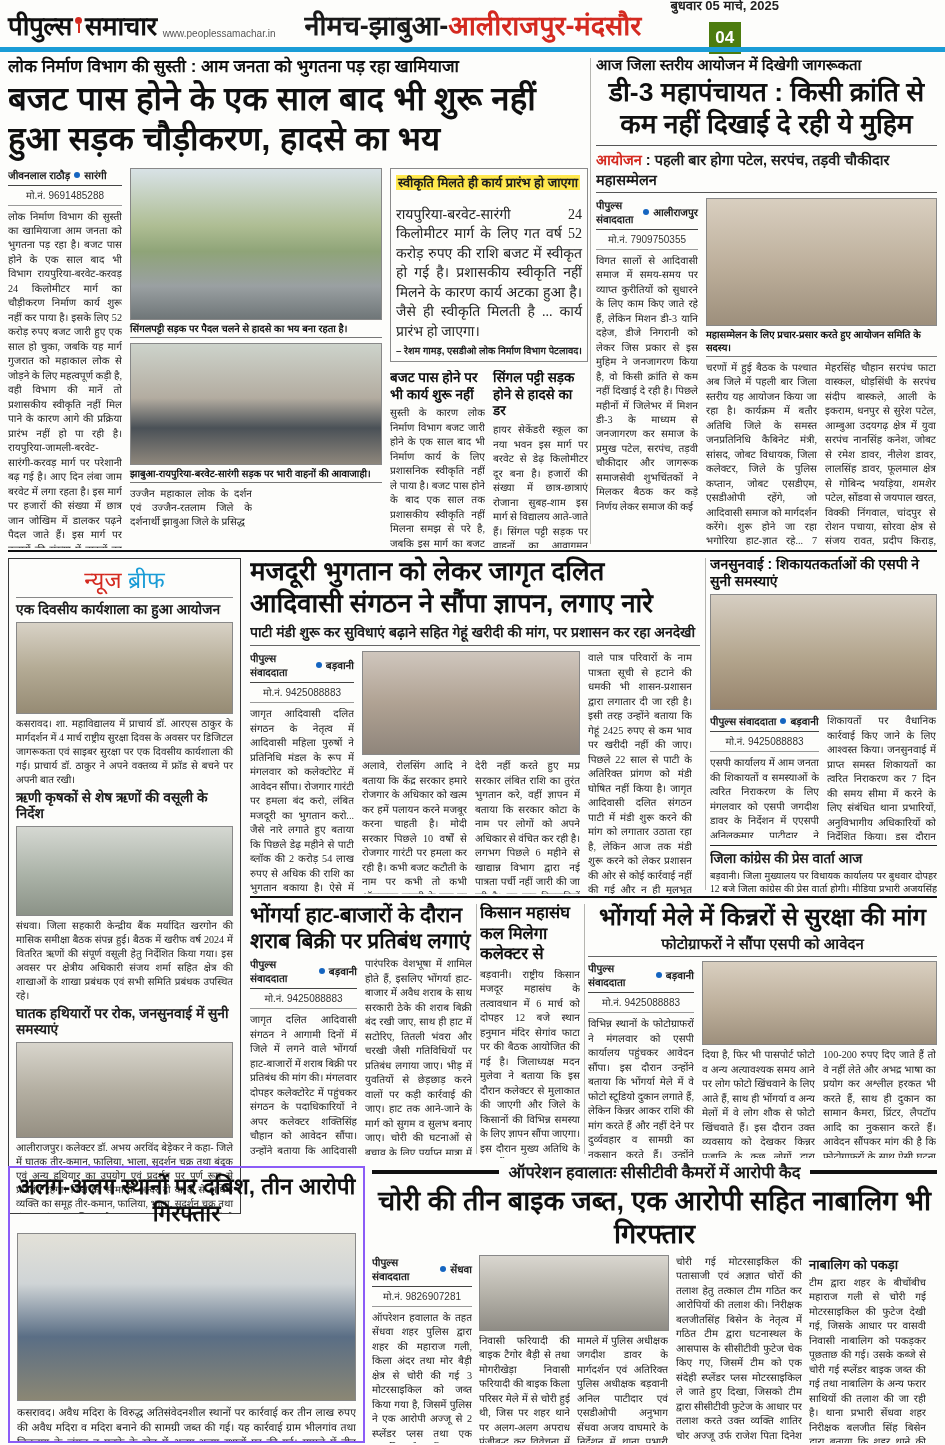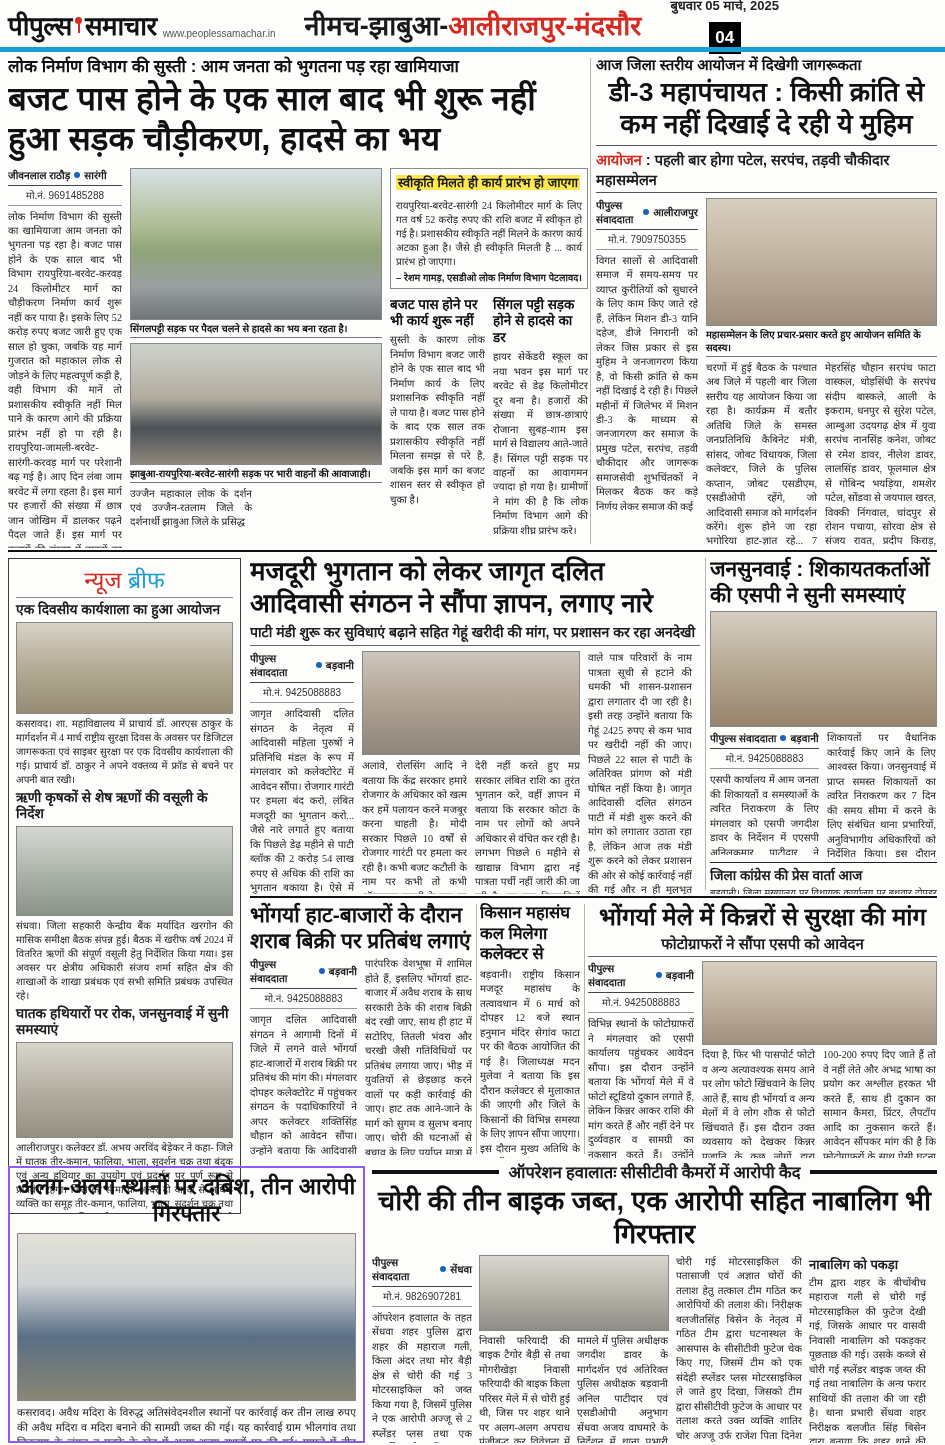--- a/index.html
+++ b/index.html
@@ -15,21 +15,21 @@
   .logo-block { display:flex; align-items:flex-end; gap:6px; }
   .logo { font-family:"Liberation Sans",sans-serif; font-weight:800; font-size:26px; color:#111; letter-spacing:-0.5px; display:flex; align-items:center; }
   .logo-pin { display:inline-block; width:7px; height:16px; margin:0 3px; position:relative; }
   .logo-pin:before { content:""; position:absolute; left:0; top:0; width:7px; height:7px; border-radius:50%; background:#d42a20; }
   .logo-pin:after { content:""; position:absolute; left:3px; top:7px; width:2px; height:9px; background:#d42a20; }
   .website { font-family:"Liberation Sans",sans-serif; font-size:10px; color:#555; padding-bottom:4px; }
   .edition { font-family:"Liberation Sans",sans-serif; font-weight:800; font-size:27px; }
   .edition .blk { color:#191919; } .edition .red { color:#d42a20; }
   .date-block { display:flex; align-items:center; gap:8px;flex-direction:column; }
   .issue-date { font-family:"Liberation Sans",sans-serif; font-weight:700; font-size:13px; color:#222; }
-  .page-box { width:32px; height:32px; background:#000000; color:#fff; display:flex; align-items:center; justify-content:center;
+  .page-box { width:32px; height:32px; background:#4d7c0f; color:#fff; display:flex; align-items:center; justify-content:center;
     font-family:"Liberation Sans",sans-serif; font-weight:700; font-size:17px; }
   .blue-rule { position:absolute; left:0; top:47px; width:945px; height:5px; background:#1a9cd6; }
 
   .content { position:absolute; left:0; top:52px; width:945px; height:1393px; }
 
   
   .kicker { font-family:"Liberation Sans",sans-serif; font-weight:700; color:#111; }
   .headline { font-family:"Liberation Sans",sans-serif; font-weight:800; color:#101010; line-height:1.22; }
   .bodytxt { font-size:10.2px; line-height:1.42; text-align:justify; color:#242424; overflow:hidden; }
   .byline { font-family:"Liberation Sans",sans-serif; font-weight:700; font-size:10.3px; color:#1d1d1d;
@@ -60,21 +60,21 @@
   
   #lead-left { position:absolute; left:8px; top:2px; width:580px; height:494px; overflow:hidden; }
   #lead-left .kicker { font-size:17px; margin-bottom:2px; }
   #lead-left .headline { font-size:33px; }
   #lead-left .cols { margin-top:8px; }
   .ll-col1 { width:114px; flex:0 0 auto; }
   .ll-mid  { width:252px; flex:0 0 auto; }
   .ll-right{ width:198px; flex:0 0 auto; }
   .quote-box { border:1px solid #8a8a8a; padding:4px 5px; margin-bottom:6px; }
   .quote-title { font-family:"Liberation Sans",sans-serif; font-weight:800; font-size:12.8px; background:#ffe84d; display:inline; padding:0 2px; }
-  .quote-body { font-size:10px; line-height:1.4; text-align:justify; margin-top:8px; color:#242424; }
+  .quote-body { font-size:14px; line-height:1.4; text-align:justify; margin-top:14px; color:#242424; }
   .quote-attr { font-size:9.6px; font-weight:700; text-align:right; margin-top:2px; font-family:"Liberation Sans",sans-serif; }
   .ll-tail { display:flex; gap:8px; margin-top:4px; }
   .ll-tail .bodytxt { width:122px; }
 
   
   #lead-right { position:absolute; left:596px; top:2px; width:341px; height:494px; overflow:hidden; }
   #lead-right .kicker { font-size:15px; text-align:left; margin-bottom:2px; }
   #lead-right .headline { font-size:26.5px; text-align:center; }
   .label-row { border-top:1px solid #555; border-bottom:1px solid #555; padding:3px 0; margin:4px 0 5px 0;
     font-family:"Liberation Sans",sans-serif; font-weight:800; font-size:14.5px; }
@@ -95,21 +95,21 @@
   #majdoori { position:absolute; left:250px; top:504px; width:450px; height:338px; overflow:hidden; }
   #majdoori .headline { font-size:26px; }
   .mj-sub { font-family:"Liberation Sans",sans-serif; font-weight:800; font-size:14px; border-bottom:1px solid #666; padding:3px 0 4px 0; margin-bottom:5px; }
   .mj-col { width:104px; flex:0 0 auto; }
   .mj-mid { width:218px; flex:0 0 auto; }
   .mj-2cols { display:flex; gap:8px; margin-top:4px; }
   .mj-2cols .bodytxt { width:105px; }
 
   
   #jansunwai { position:absolute; left:710px; top:504px; width:227px; height:338px; overflow:hidden; }
-  #jansunwai .headline { font-size:21px; }
+  #jansunwai .headline { font-size:14px; }
   .js-cols { display:flex; gap:8px; margin-top:4px; }
   .js-cols > div { width:109px; }
   .congress-head { font-family:"Liberation Sans",sans-serif; font-weight:800; font-size:13.5px; border-top:1.5px solid #222; margin-top:5px; padding-top:3px; }
   .congress-body { font-size:9.6px; line-height:1.38; text-align:justify; margin-top:2px; }
 
   
   #sharab { position:absolute; left:250px; top:850px; width:222px; height:256px; overflow:hidden; }
   #sharab .headline { font-size:21px; }
   .sh-cols { display:flex; gap:8px; margin-top:4px; }
   .sh-cols > div { width:107px; }

